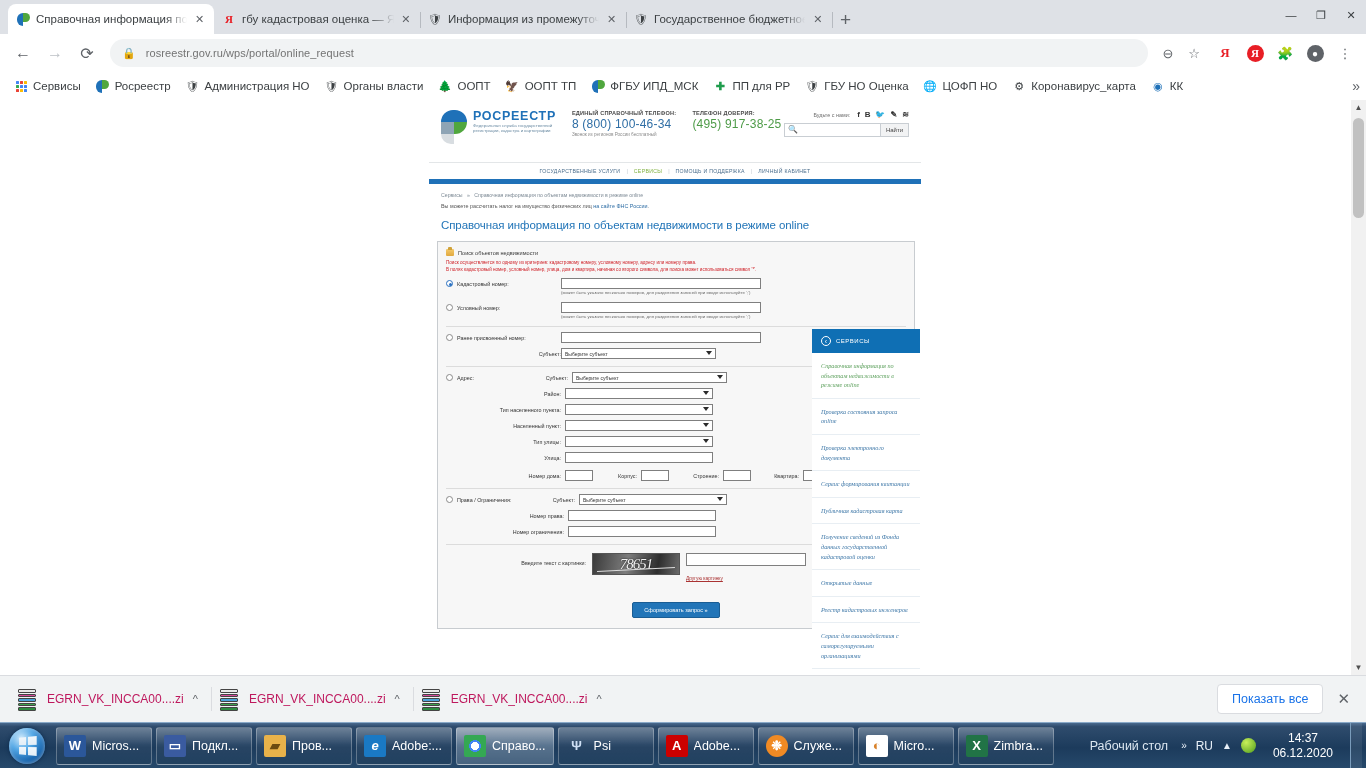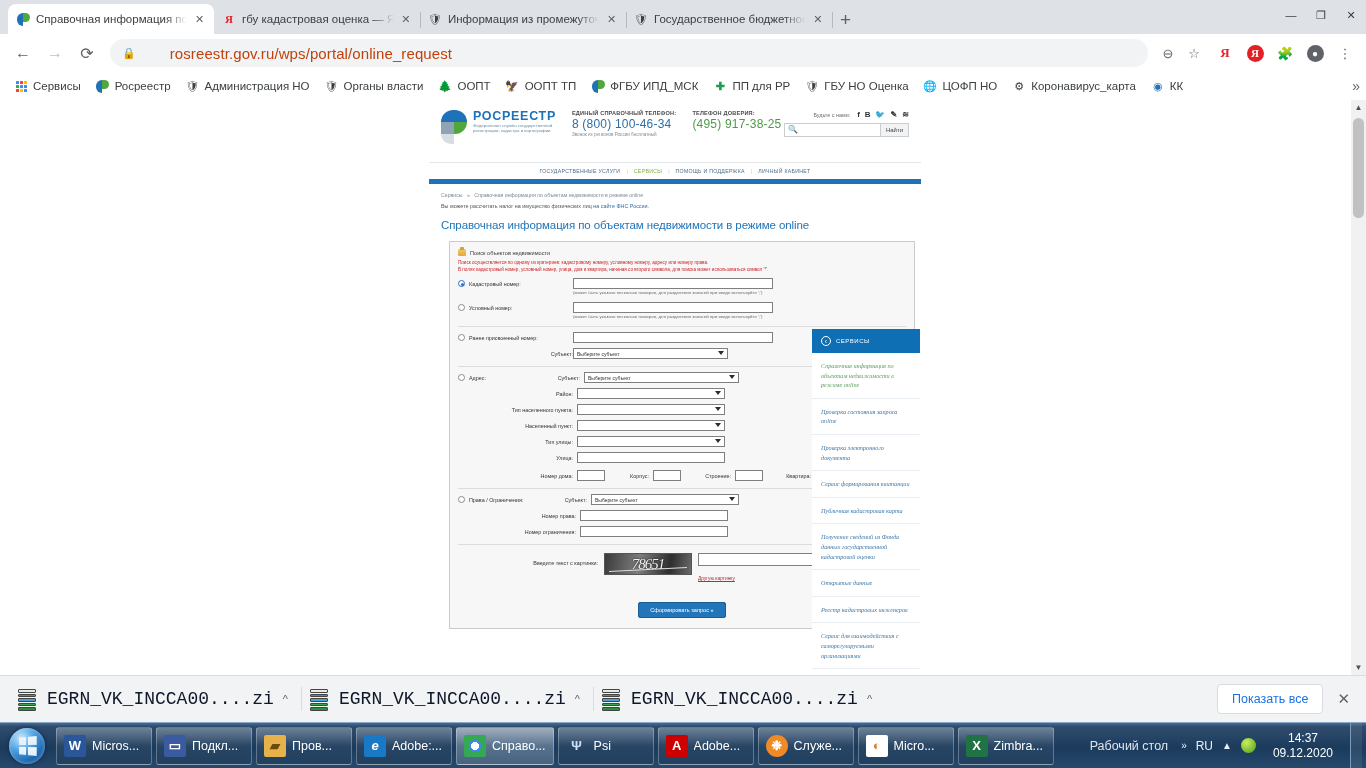--- a/index.html
+++ b/index.html
@@ -30,21 +30,21 @@
   .wincontrols { position:absolute; right:0; top:0; height:30px; display:flex; align-items:center; }
   .wincontrols span { width:30px; text-align:center; font-size:11px; color:#3c4043; line-height:30px; }
 
   .toolbar { height:38px; display:flex; align-items:center; background:#fff; padding:0 8px; gap:2px; }
   .navbtn { width:30px; height:30px; border-radius:50%; display:flex; align-items:center; justify-content:center;
             font-size:16px; color:#5f6368; }
   .navbtn.disabled { color:#bdc1c6; }
   .omnibox { flex:1 1 auto; height:28px; background:#f1f3f4; border-radius:14px; display:flex; align-items:center;
              padding:0 12px; margin:0 6px; gap:10px; }
   .omnibox .lock { font-size:11px; color:#5f6368; }
-  .omnibox .url { font-size:15px; color:#c2410c; letter-spacing:0.1px;margin-left:24px; }
+  .omnibox .url { font-size:11px; color:#737373; letter-spacing:0.1px; }
   .ombtn { width:24px; height:24px; display:flex; align-items:center; justify-content:center; font-size:13px; color:#5f6368; }
   .tbicons { display:flex; align-items:center; gap:4px; padding-left:4px; }
   .tbicon { width:26px; height:26px; display:flex; align-items:center; justify-content:center; font-size:13px; color:#5f6368; }
   .yand-red { width:17px;height:17px;border-radius:50%;background:#e81e25;color:#fff;font-weight:bold;font-size:11px;
               display:flex;align-items:center;justify-content:center; font-family:"Liberation Serif",serif;}
   .yand-plain { color:#e81e25; font-weight:bold; font-size:13px; font-family:"Liberation Serif",serif; }
   .avatar-ic { width:17px;height:17px;border-radius:50%;background:#5f6368;color:#fff;font-size:10px;
                display:flex;align-items:center;justify-content:center;}
 
   .bookmarks { height:28px; background:#fff; display:flex; align-items:center; padding:0 8px; gap:3px; position:relative; }
@@ -103,21 +103,21 @@
   .nav-strip span { color:#c4cbd1; font-size:5.5px; }
   .blue-rule { height:5px; background:#1f71b8; }
 
   .crumbs { padding:8px 12px 2px 12px; font-size:5.2px; color:#7d8a95; }
   .crumbs .sep { margin:0 3px; }
   .tax-note { padding:3px 12px 0 12px; font-size:5.4px; color:#555; }
   .tax-note a { color:#2f6ea5; }
   .h1 { padding:10px 12px 6px 12px; font-size:11.5px; color:#2275b8; letter-spacing:-0.1px; }
 
   
-  .form-card { margin:4px 6px 0 20px; border:1px solid #c8ccd0; background:#f7f7f7; padding:7px 8px 10px 8px; }
+  .form-card { margin:4px 6px 0 8px; border:1px solid #c8ccd0; background:#f7f7f7; padding:7px 8px 10px 8px; }
   .fieldset-title { display:flex; align-items:center; gap:4px; font-size:5.6px; color:#3b3b3b; margin-bottom:4px; }
   .fs-ic { width:8px; height:7px; background:linear-gradient(#f5c96b,#e0a93f); border-radius:1px; position:relative; }
   .fs-ic::after { content:""; position:absolute; left:2px; top:-2px; width:4px; height:3px; background:#cfa23a; border-radius:1px 1px 0 0; }
   .warn { font-size:4.6px; color:#cf2027; line-height:6.5px; }
 
   .rowline { display:flex; align-items:center; margin-top:5px; }
   .radio { width:7px; height:7px; border-radius:50%; border:1px solid #8a8a8a; background:#fff; margin-right:4px; flex:0 0 7px; position:relative; }
   .radio.on { border-color:#2a70c0; }
   .radio.on::after { content:""; position:absolute; left:1.5px; top:1.5px; width:3px; height:3px; border-radius:50%; background:#2a70c0; }
   .lbl { font-size:5.4px; color:#333; }
@@ -154,21 +154,21 @@
            border-top:1px solid #dadce0; display:flex; align-items:center; padding:0 10px; }
   .dlitem { display:flex; align-items:center; gap:9px; padding:0 14px 0 8px; height:47px; position:relative; }
   .dlitem .sep { position:absolute; right:0; top:11px; height:24px; width:1px; background:#dadce0; }
   .dl-ic { width:20px; height:22px; position:relative; }
   .dl-ic .s { position:absolute; left:0; width:18px; height:3.5px; border:1px solid #444; border-radius:1px; }
   .dl-ic .s1 { top:1px;  background:#e8e8e8; }
   .dl-ic .s2 { top:5.5px;  background:#d64b9a; }
   .dl-ic .s3 { top:10px; background:#4aa3d8; }
   .dl-ic .s4 { top:14.5px; background:#3fa34d; }
   .dl-ic .s5 { top:19px; background:#2e8b40; }
-  .dl-name { font-size:18px; color:#0f172a;font-family:Liberation Mono, monospace; }
+  .dl-name { font-size:12px; color:#be185d; }
   .dl-chev { font-size:11px; color:#5f6368; }
   .dl-right { margin-left:auto; display:flex; align-items:center; gap:14px; padding-right:6px; }
   .showall { border:1px solid #dadce0; background:#fff; border-radius:4px; color:#1a73e8; font-size:12.5px; padding:7px 14px; }
   .dl-close { font-size:15px; color:#5f6368; }
 
   
   .taskbar { position:absolute; left:0; top:722px; width:1366px; height:46px;
              background:linear-gradient(#4a6a8f 0%, #2f4c6d 8%, #1c3b5c 55%, #26496b 100%);
              border-top:1px solid #89a9c8; display:flex; align-items:center; }
   .startbtn { width:54px; height:44px; display:flex; align-items:center; justify-content:center; }
@@ -639,17 +639,17 @@
   </div>
 
   <div class="tray">
     <span class="desk-peek">Рабочий стол</span>
     <span class="chev">»</span>
     <span>RU</span>
     <span class="chev">▲</span>
     <span class="icq"></span>
     <span class="clock">
       <span style="display:block">14:37</span>
-      <span style="display:block">09.12.2020</span>
+      <span style="display:block">06.12.2020</span>
     </span>
     <span class="showdesk"></span>
   </div>
 </div>
 
 </body></html>

